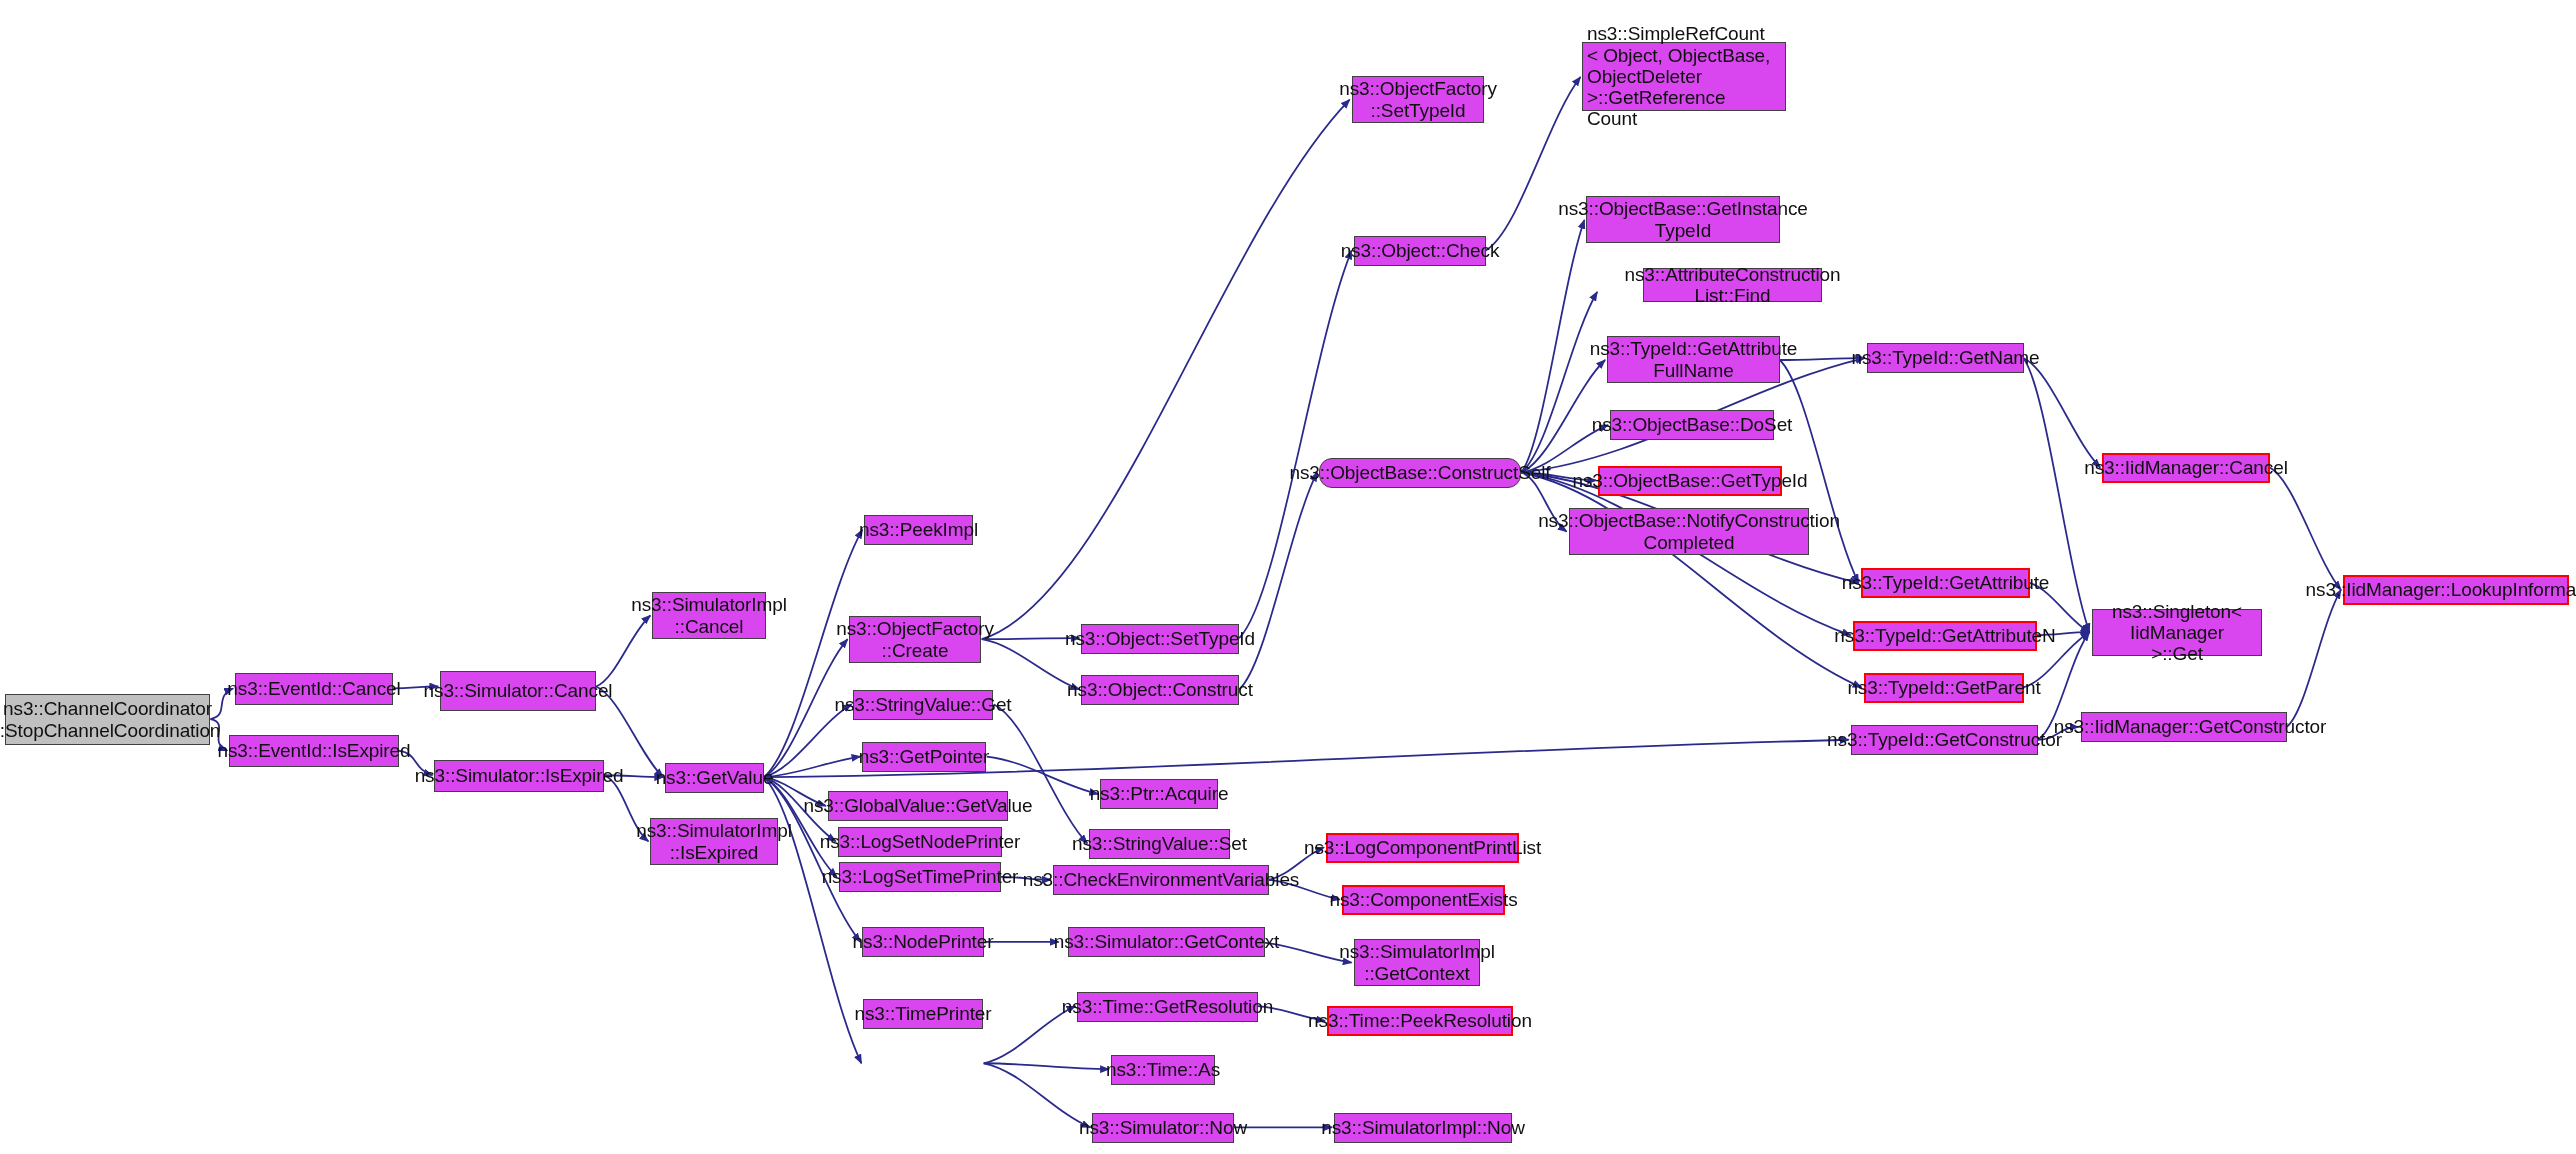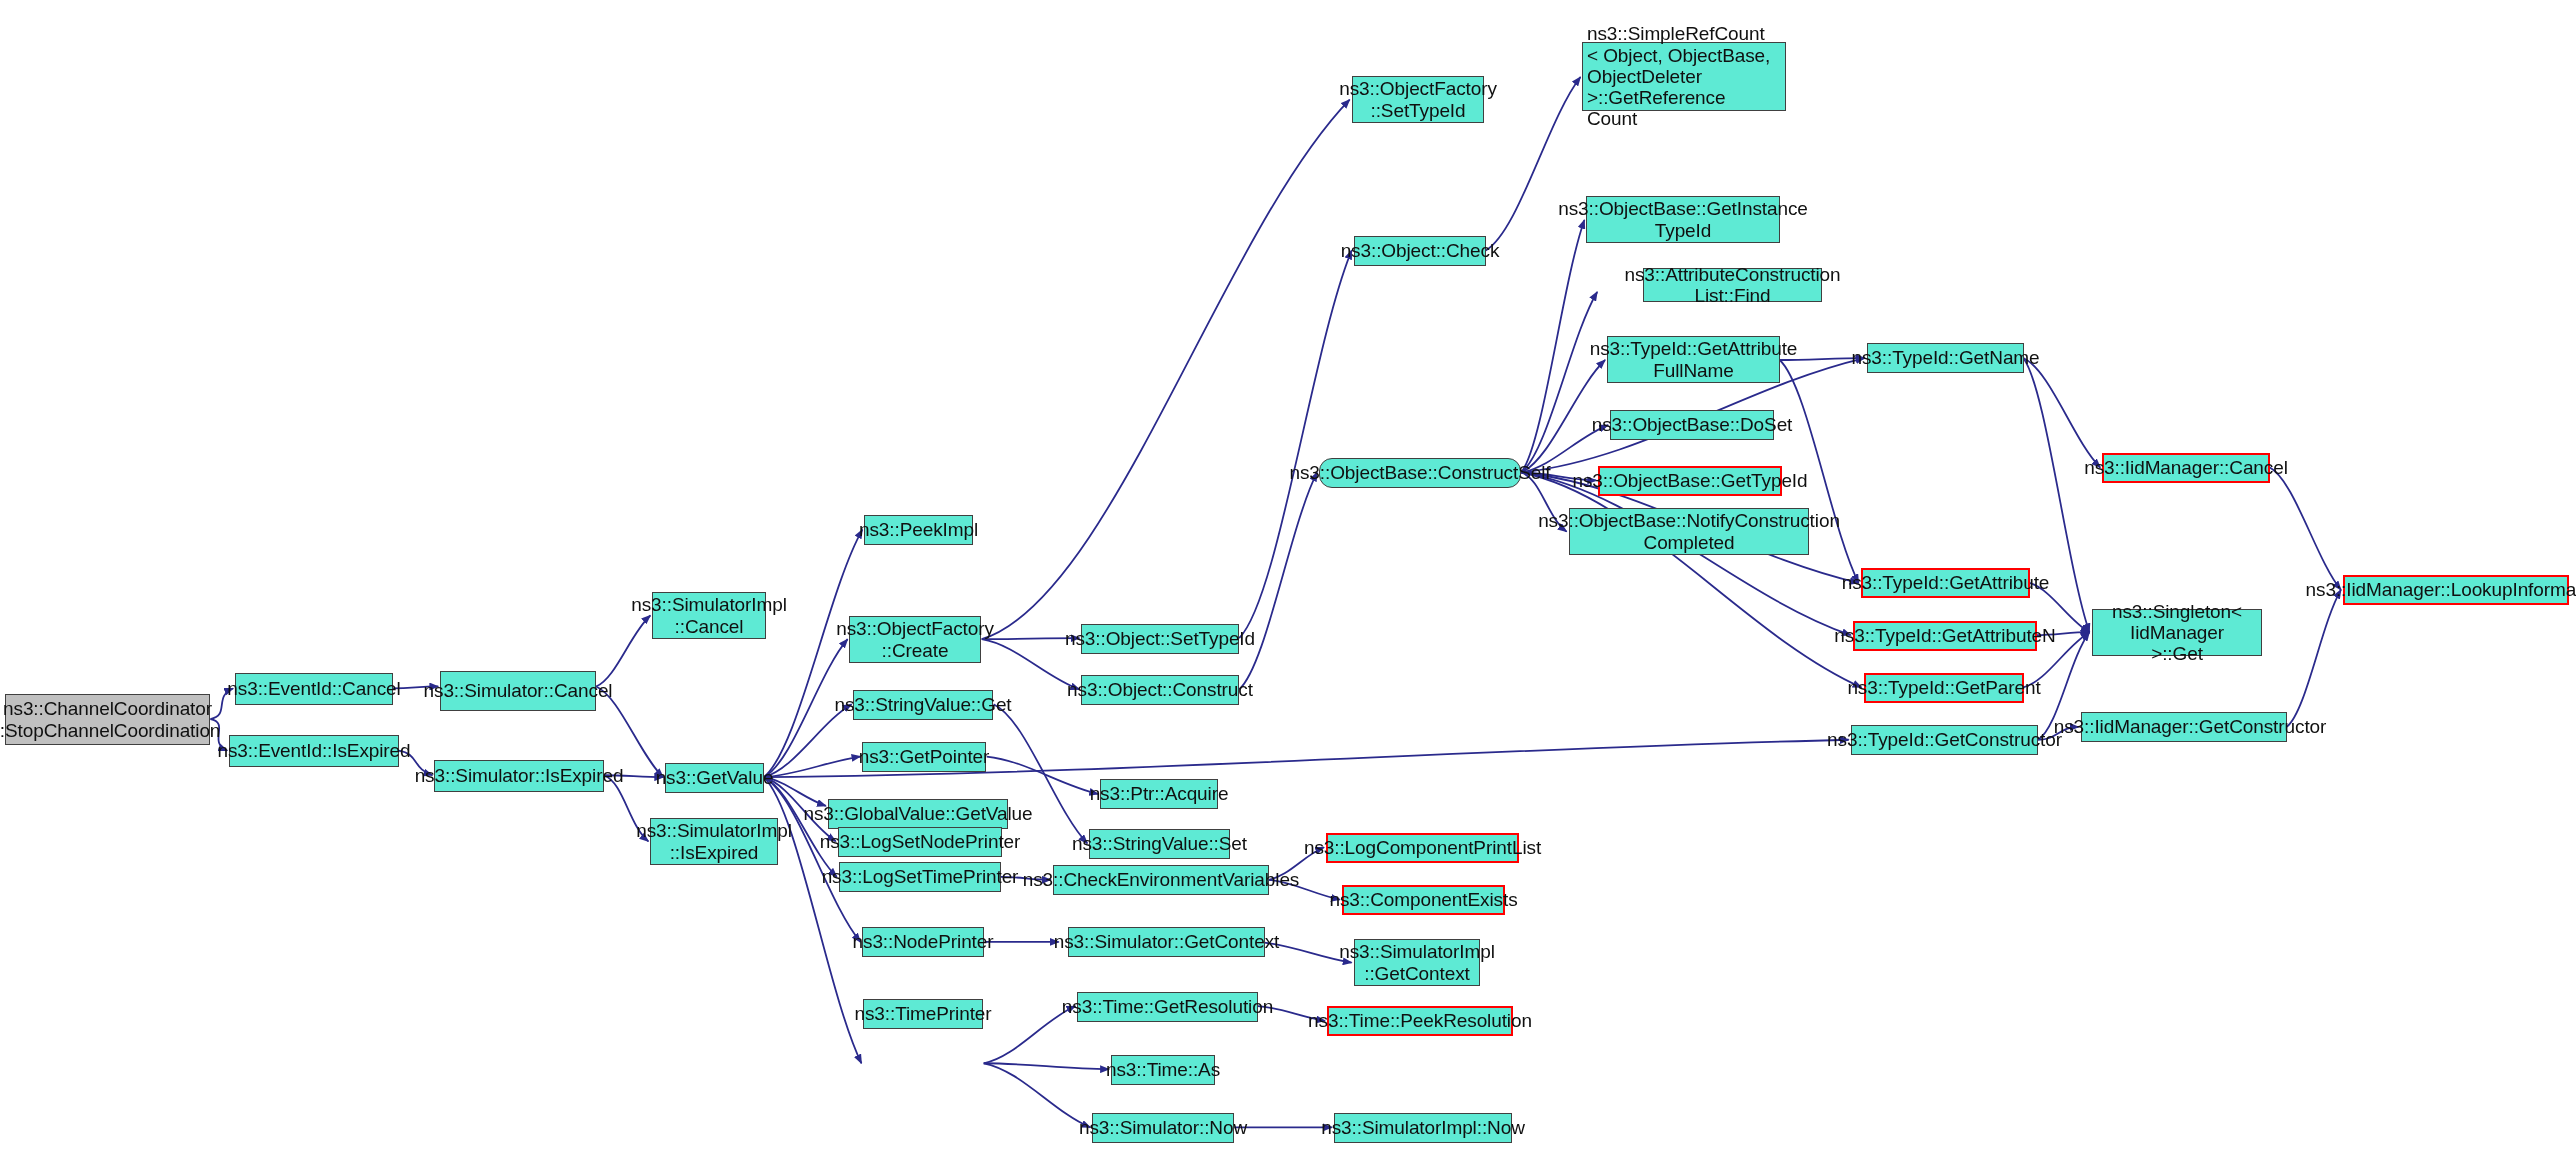--- a/index.html
+++ b/index.html
@@ -23,21 +23,21 @@
     height: 1154px;
     pointer-events: none;
   }
   .node {
     position: absolute;
     box-sizing: border-box;
     display: flex;
     align-items: center;
     justify-content: center;
     text-align: center;
-    background: #5eead4;
+    background: #d946ef;
     border: 1.6px solid #404040;
     color: #101010;
     font-size: 19px;
     line-height: 1.12;
     letter-spacing: -0.1px;
     white-space: pre-line;
     padding: 1px 4px;
     z-index: 5;
   }
   .node.red {
@@ -130,21 +130,21 @@
       <div class="node" style="left: 652px; top: 592px; width: 114px; height: 47px;"><span>ns3::SimulatorImpl
 ::Cancel</span></div>
       <div class="node" style="left: 650px; top: 818px; width: 128px; height: 47px;"><span>ns3::SimulatorImpl
 ::IsExpired</span></div>
       <div class="node" style="left: 665px; top: 763px; width: 99px; height: 30px;"><span>ns3::GetValue</span></div>
       <div class="node" style="left: 864px; top: 515px; width: 109px; height: 30px;"><span>ns3::PeekImpl</span></div>
       <div class="node" style="left: 849px; top: 616px; width: 132px; height: 47px;"><span>ns3::ObjectFactory
 ::Create</span></div>
       <div class="node" style="left: 853px; top: 690px; width: 140px; height: 30px;"><span>ns3::StringValue::Get</span></div>
       <div class="node" style="left: 862px; top: 742px; width: 124px; height: 30px;"><span>ns3::GetPointer</span></div>
-      <div class="node" style="left: 828px; top: 791px; width: 180px; height: 30px; margin-top: 8px;"><span>ns3::GlobalValue::GetValue</span></div>
+      <div class="node" style="left: 828px; top: 791px; width: 180px; height: 30px;"><span>ns3::GlobalValue::GetValue</span></div>
       <div class="node" style="left: 838px; top: 827px; width: 164px; height: 30px;"><span>ns3::LogSetNodePrinter</span></div>
       <div class="node" style="left: 839px; top: 862px; width: 162px; height: 30px;"><span>ns3::LogSetTimePrinter</span></div>
       <div class="node" style="left: 862px; top: 927px; width: 122px; height: 30px;"><span>ns3::NodePrinter</span></div>
       <div class="node" style="left: 863px; top: 999px; width: 120px; height: 30px;"><span>ns3::TimePrinter</span></div>
       <div class="node" style="left: 1081px; top: 624px; width: 158px; height: 30px;"><span>ns3::Object::SetTypeId</span></div>
       <div class="node" style="left: 1081px; top: 675px; width: 158px; height: 30px;"><span>ns3::Object::Construct</span></div>
       <div class="node" style="left: 1100px; top: 779px; width: 118px; height: 30px;"><span>ns3::Ptr::Acquire</span></div>
       <div class="node" style="left: 1089px; top: 829px; width: 141px; height: 30px;"><span>ns3::StringValue::Set</span></div>
       <div class="node" style="left: 1053px; top: 865px; width: 216px; height: 30px;"><span>ns3::CheckEnvironmentVariables</span></div>
       <div class="node" style="left: 1068px; top: 927px; width: 197px; height: 30px;"><span>ns3::Simulator::GetContext</span></div>

